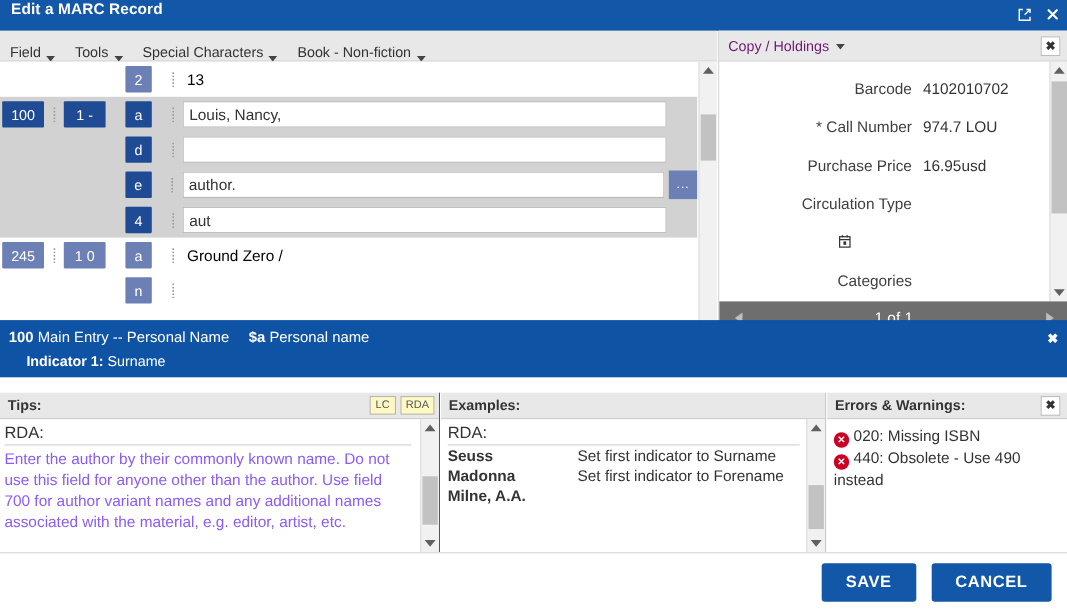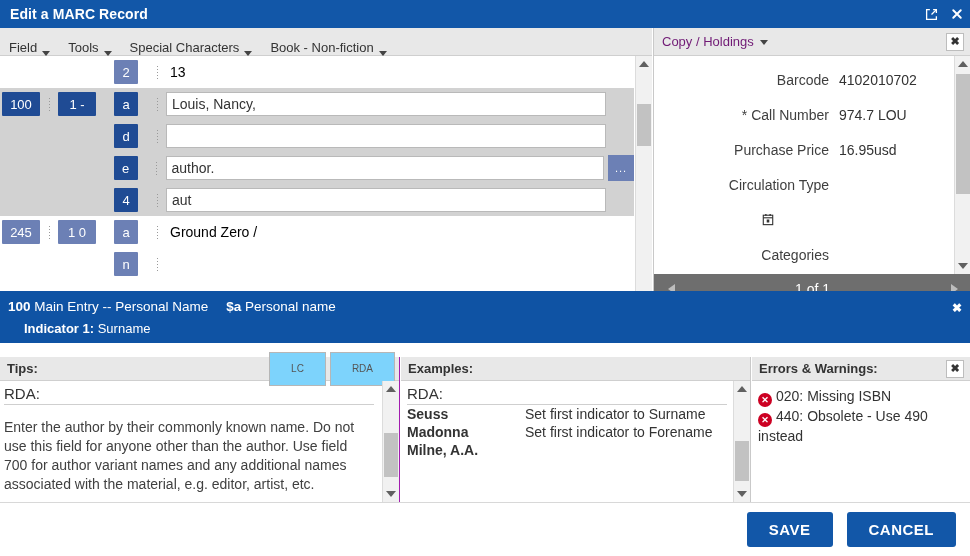--- a/index.html
+++ b/index.html
@@ -13,21 +13,21 @@
   #app {
     position: relative;
     width: 970px; height: 556px;
     background: #ffffff;
   }
 
   
   .titlebar {
     position: absolute; left: 0; top: 0; width: 970px; height: 28px;
     background: #1257a8;
-    display: flex; align-items: center;
+    display: flex; align-items: flex-start;
   }
   .titlebar .title {
     color: #ffffff; font-size: 14px; font-weight: bold;
     margin-left: 10px; letter-spacing: .1px;
   }
   .titlebar .spacer { flex: 1; }
   .tb-icon {
     color: #ffffff; font-size: 13px; width: 26px; height: 26px;
     display: flex; align-items: center; justify-content: center;
     cursor: pointer;
@@ -194,36 +194,36 @@
   }
 
   
   .panel-head {
     height: 24px; background: #e8e8e8; border-bottom: 1px solid #cfcfcf;
     display: flex; align-items: center; font-size: 13px; color: #333;
   }
   .panel-head .ph-title { margin-left: 7px; font-weight: bold; }
   .panel-head .ph-spacer { flex: 1; }
   .mini-btn {
-    height: 34px; min-width: 24px; padding: 0 21px; margin-right: 4px;
-    background: #7dd3fc; border: 1px solid #b6b6b6; color: #555;
+    height: 17px; min-width: 24px; padding: 0 4px; margin-right: 4px;
+    background: #fef9c3; border: 1px solid #b6b6b6; color: #555;
     font-size: 10px; display: flex; align-items: center; justify-content: center;
     cursor: pointer;
   }
 
   .tips-panel {
     position: absolute; left: 0; top: 357px; width: 400px; height: 145px;
     background: #ffffff; border-right: 1px solid #a21caf;
   }
   .tips-body {
     position: absolute; left: 0; top: 24px; width: 382px; height: 121px;
     padding: 4px 8px 0 4px; overflow: hidden;
   }
   .rda-head { font-size: 15px; color: #333; border-bottom: 1px solid #cfcfcf; padding-bottom: 2px; }
-  .tips-text { font-size: 14px; color: #404040; line-height: 19px; margin-top: 13px; }
+  .tips-text { font-size: 14px; color: #8b5cf6; line-height: 19px; margin-top: 3px; }
   .tips-scroll { left: 382px; top: 24px; height: 121px; }
   .tips-scroll .thumb { top: 52px; height: 44px; }
 
   .ex-panel {
     position: absolute; left: 401px; top: 357px; width: 350px; height: 145px;
     background: #ffffff; border-right: 1px solid #c9c9c9;
   }
   .ex-body {
     position: absolute; left: 0; top: 24px; width: 332px; height: 121px;
     padding: 4px 6px 0 6px; overflow: hidden;

